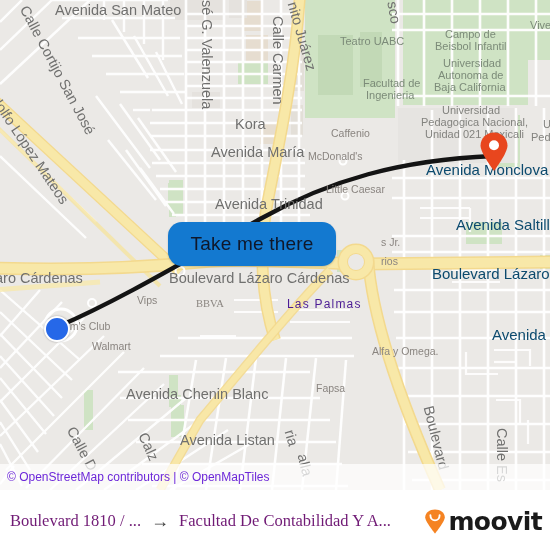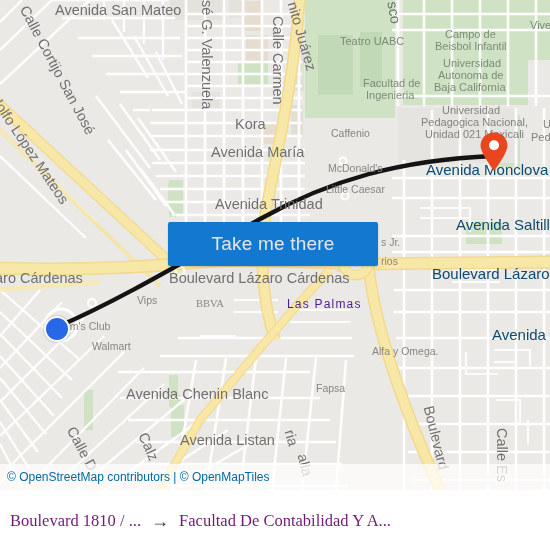--- a/index.html
+++ b/index.html
@@ -28,41 +28,41 @@
   }
   .lbl-street{font-size:14.5px;color:#70706f;}
   .lbl-street-big{font-size:15px;color:#0c4a6e;}
   .lbl-poi{font-size:10.5px;color:#8a8580;}
   .lbl-area{font-size:11px;color:#83837f;}
   .lbl-area2{font-size:12px;color:#4c1d95;letter-spacing:1.2px;}
   .lbl-green{font-size:11px;color:#7c8b79;}
 
   
   #take-me-there{
-    position:absolute;left:168px;top:222px;width:210px;height:44px;
+    position:absolute;left:168px;top:222px;width:168px;height:44px;
     background:#1379d0;
-    border:0;border-radius:2px;
-    color:#e5e5e5;font-size:19px;
+    border:0;border-radius:14px;
+    color:#0f172a;font-size:19px;
     font-family:"Liberation Sans","DejaVu Sans",sans-serif;
     letter-spacing:.2px;
     cursor:pointer;
     display:flex;align-items:center;justify-content:center;
     box-shadow:0 1px 2px rgba(0,0,0,.18);
     z-index:40;
   }
 
   
   #attribution{
     position:absolute;left:0;top:464px;height:26px;width:550px;
     background:rgba(255,255,255,.72);
     display:flex;align-items:center;
     z-index:45;
   }
   #attribution span{
-    font-size:12px;color:#0369a1;padding-left:7px;
+    font-size:12px;color:#6d28d9;padding-left:7px;
     font-family:"Liberation Sans","DejaVu Sans",sans-serif;
   }
 
   
   #footer{
     position:absolute;left:0;top:490px;width:550px;height:60px;
     background:#ffffff;
     display:flex;align-items:center;
     border-top:1px solid #ffffff;
   }
@@ -338,21 +338,21 @@
         <div class="maplabel lbl-green" style="left: 363px; top: 77px;">Facultad de</div>
         <div class="maplabel lbl-green" style="left: 366px; top: 89px;">Ingenieria</div>
         <div class="maplabel lbl-area" style="left: 442px; top: 104px;">Universidad</div>
         <div class="maplabel lbl-area" style="left: 421px; top: 116px;">Pedagogica Nacional,</div>
         <div class="maplabel lbl-area" style="left: 425px; top: 128px;">Unidad 021 Mexicali</div>
         <div class="maplabel lbl-area" style="left: 543px; top: 118px;">U</div>
         <div class="maplabel lbl-area" style="left: 531px; top: 131px;">Peda</div>
         <div class="maplabel lbl-street" style="left: 235px; top: 116px;">Kora</div>
         <div class="maplabel lbl-poi" style="left: 331px; top: 127px;">Caffenio</div>
         <div class="maplabel lbl-street" style="left: 211px; top: 144px;">Avenida María</div>
-        <div class="maplabel lbl-poi" style="left: 328px; top: 150px; margin-top: 12px;">McDonald's</div>
+        <div class="maplabel lbl-poi" style="left: 308px; top: 150px;">McDonald's</div>
         <div class="maplabel lbl-street-big" style="left: 426px; top: 161px;">Avenida Monclova</div>
         <div class="maplabel lbl-poi" style="left: 326px; top: 183px;">Little Caesar</div>
         <div class="maplabel lbl-street" style="left: 215px; top: 196px;">Avenida Trinidad</div>
         <div class="maplabel lbl-street-big" style="left: 456px; top: 216px;">Avenida Saltillo</div>
         <div class="maplabel lbl-poi" style="left: 381px; top: 236px;">s Jr.</div>
         <div class="maplabel lbl-poi" style="left: 381px; top: 255px;">rios</div>
         <div class="maplabel lbl-street" style="left: -5px; top: 270px;">aro Cárdenas</div>
         <div class="maplabel lbl-street" style="left: 169px; top: 270px;">Boulevard Lázaro Cárdenas</div>
         <div class="maplabel lbl-street-big" style="left: 432px; top: 265px;">Boulevard Lázaro Cá</div>
         <div class="maplabel lbl-poi" style="left: 137px; top: 294px;">Vips</div>
@@ -378,15 +378,22 @@
   <button id="take-me-there">Take me there</button>
 
   <div id="attribution">
     <span>© OpenStreetMap contributors | © OpenMapTiles</span>
   </div>
 
   <div id="footer">
     <div class="foot-from">Boulevard 1810 / ...</div>
     <div class="foot-arrow">→</div>
     <div class="foot-to">Facultad De Contabilidad Y A...</div>
+    <div id="moovit-logo">
+      <svg width="22" height="25" viewBox="0 0 22 25">
+        <path d="M11 24.5 C11 24.5 20.8 12.6 20.8 8.2 C20.8 3.7 16.4 0.4 11 0.4 C5.6 0.4 1.2 3.7 1.2 8.2 C1.2 12.6 11 24.5 11 24.5 Z" fill="#f58322"></path>
+        <path d="M6.4 6.2 C6.4 9.3 8.4 11.4 11 11.4 C13.6 11.4 15.6 9.3 15.6 6.2" fill="none" stroke="#ffffff" stroke-width="1.9" stroke-linecap="round"></path>
+      </svg>
+      <span class="word">moovit</span>
+    </div>
   </div>
 
 </div>
 
 </body></html>

